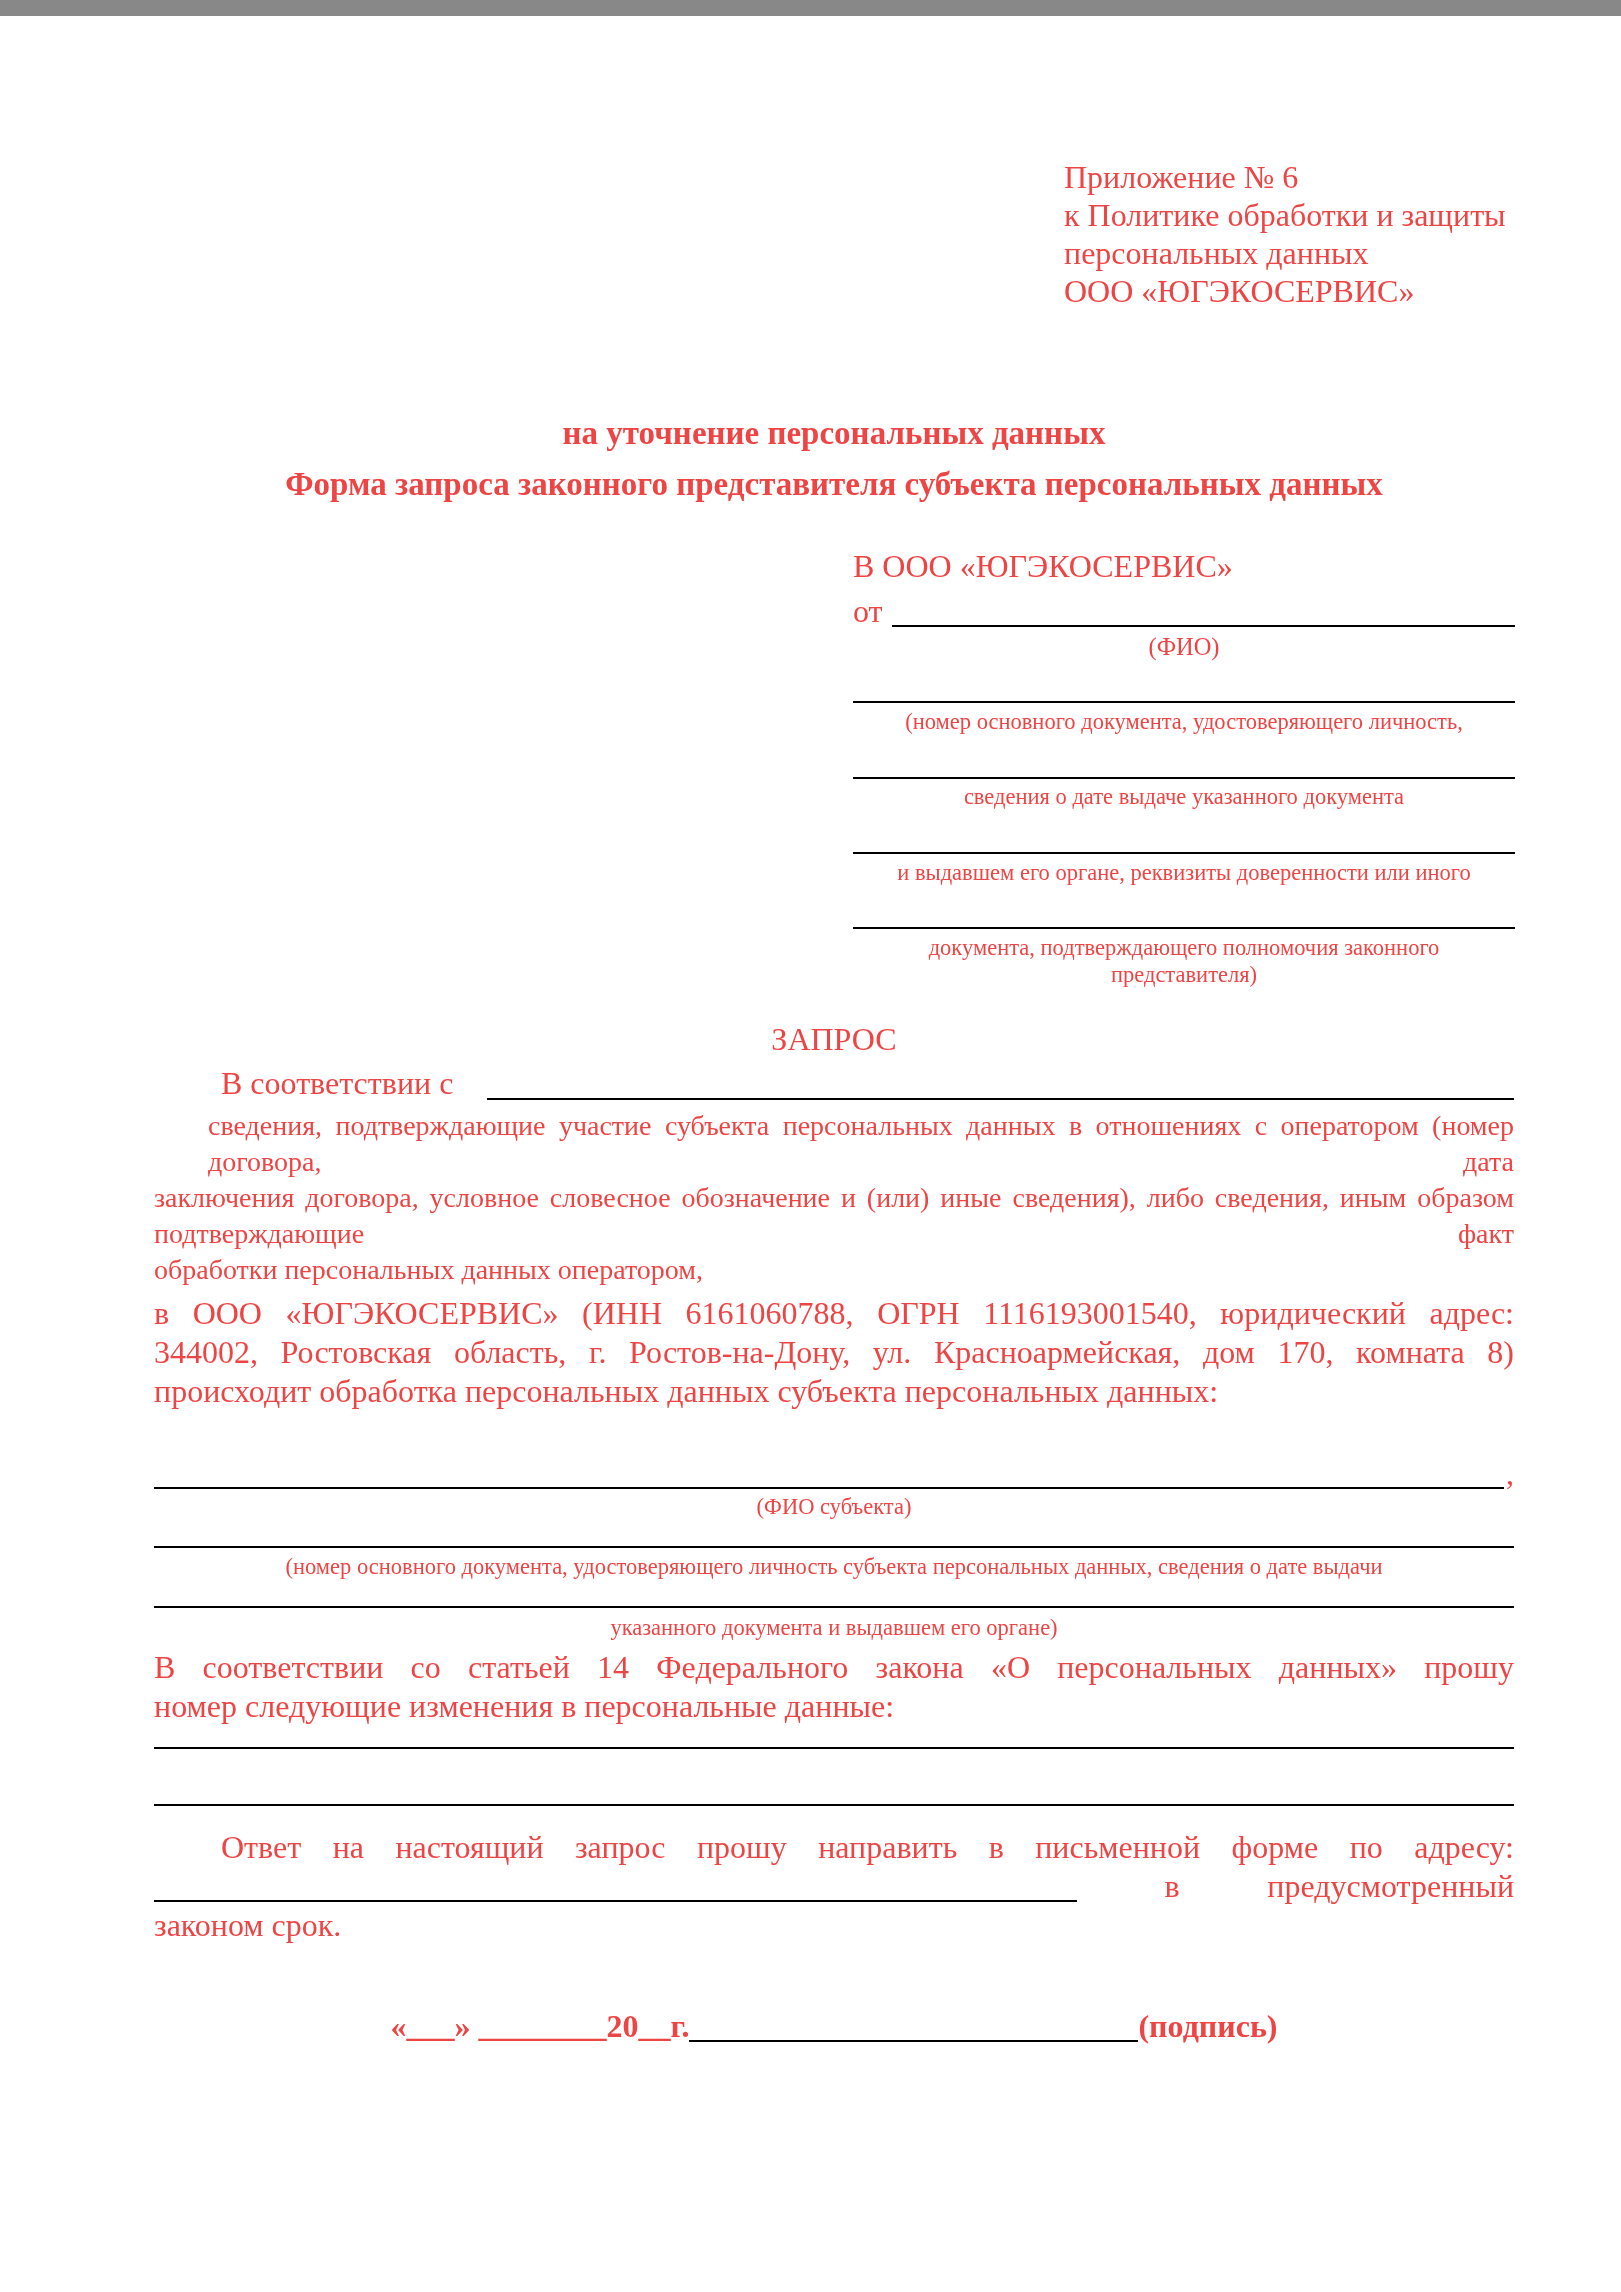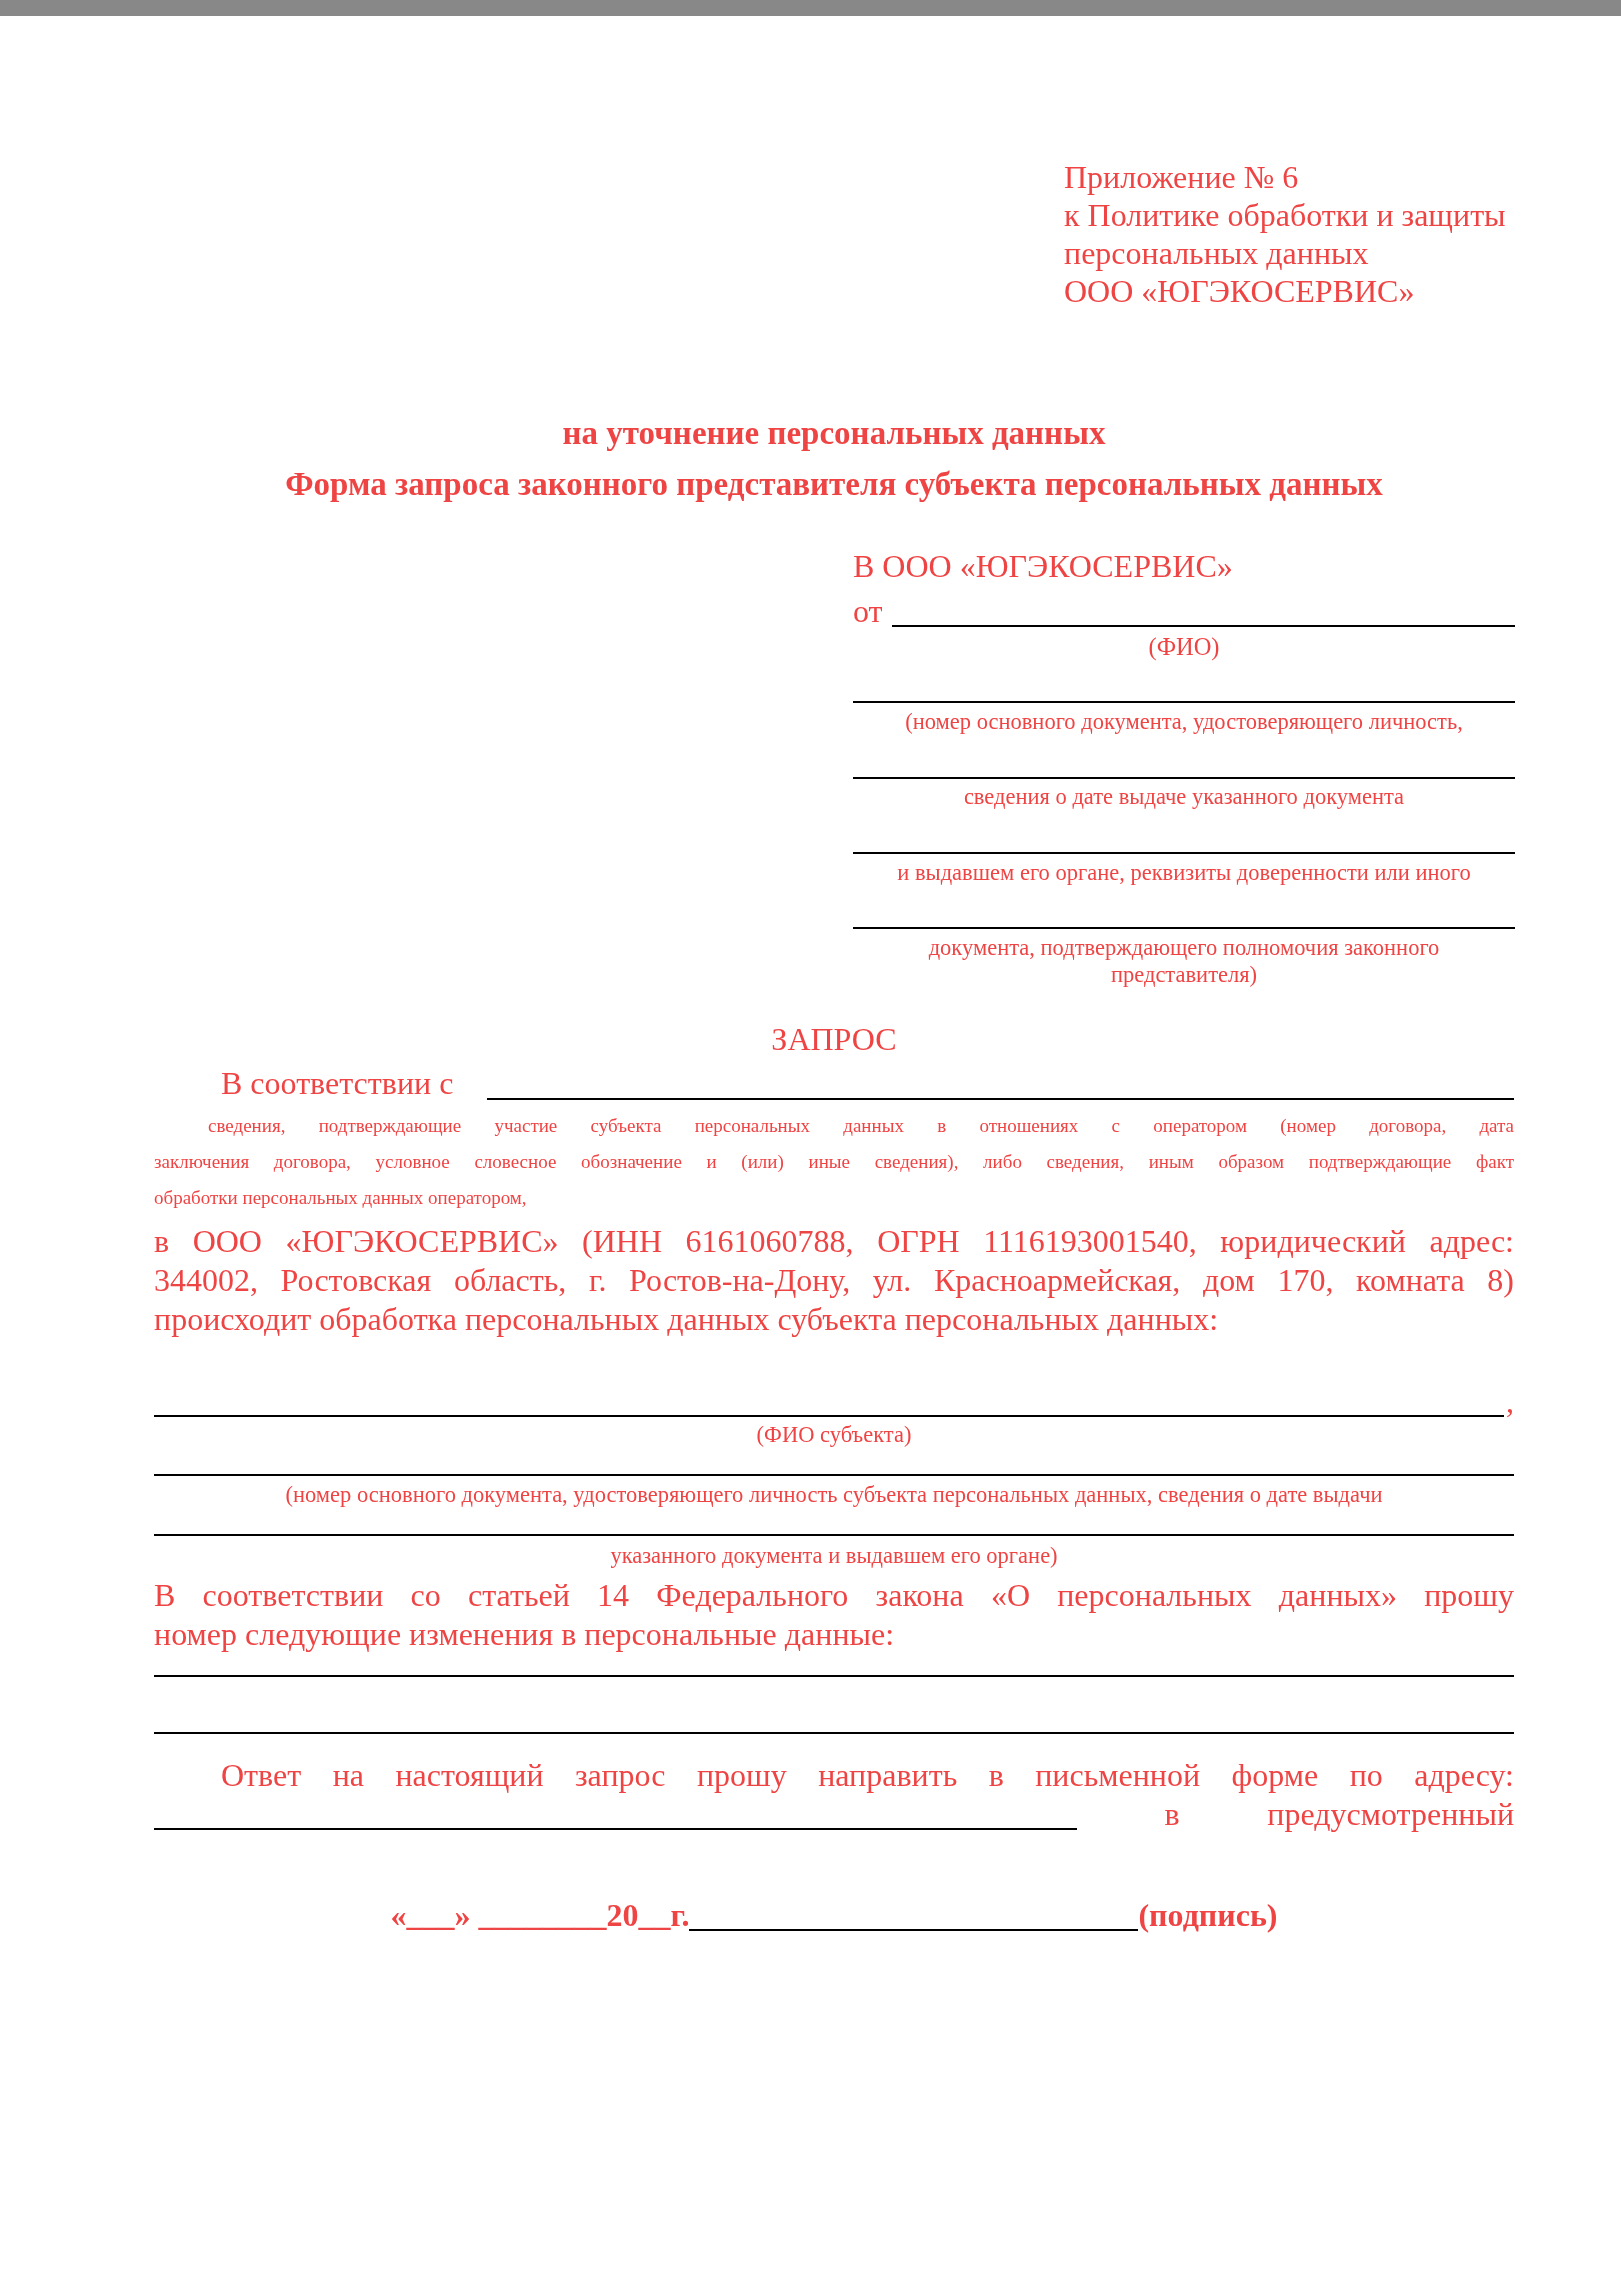--- a/index.html
+++ b/index.html
@@ -27,21 +27,21 @@
   .from-row { margin-top: 5.9px; line-height: 39px; }
   .fill-line { flex: 1 1 auto; height: 0; border-bottom: 2.9px solid #000; margin-left: 9.8px; margin-bottom: 3.9px; }
   .small-caption { font-size: 22.5px; line-height: 27.4px; text-align: center; }
   .fio-caption { margin-top: 2px; font-size: 24.5px; }
   .rfield { margin-top: 41px; }
   .field-line { height: 0; border-bottom: 2.9px solid #000; margin-bottom: 4.9px; }
   
   .request-heading { text-align: center; margin-top: 29px; line-height: 43px; }
   .intro-row { margin-top: 2px; line-height: 41px; gap: 24px; }
   .intro-label { margin-left: 67px; white-space: nowrap; }
-  .footnote { margin-top: 3.9px; font-size: 19px; line-height: 36px; }
+  .footnote { margin-top: 3.9px; font-size: 28px; line-height: 36px; }
   .jline { text-align: justify; text-align-last: justify; }
   .fn-first { padding-left: 54px; }
   .body-par { margin-top: 5.9px; line-height: 39px; }
   .subject-row { margin-top: 43px; line-height: 39px; }
   .subject-row .fill-line { margin-left: 0; }
   .subject-comma { margin-left: 2px; }
   .wfield { margin-top: 25.5px; }
   .wfield .field-line { margin-bottom: 5.9px; }
   .blank-line { height: 0; border-bottom: 2.9px solid #000; }
   .blank-1 { margin-top: 21.6px; }
@@ -141,20 +141,21 @@
   <div class="blank-line blank-1"></div>
   <div class="blank-line blank-2"></div>
 
   <div class="body-par answer">
     <div class="jline answer-l1">Ответ на настоящий запрос прошу направить в письменной форме по адресу:</div>
     <div class="answer-l2">
       <span class="answer-fill"></span>
       <span>в</span>
       <span>предусмотренный</span>
     </div>
+    <div>законом срок.</div>
   </div>
 
   <div class="footer-row">
     <span>«___» ________20__г.</span>
     <span class="sig-group">
       <span class="sig-line"></span>
       <span>(подпись)</span>
     </span>
   </div>
 

